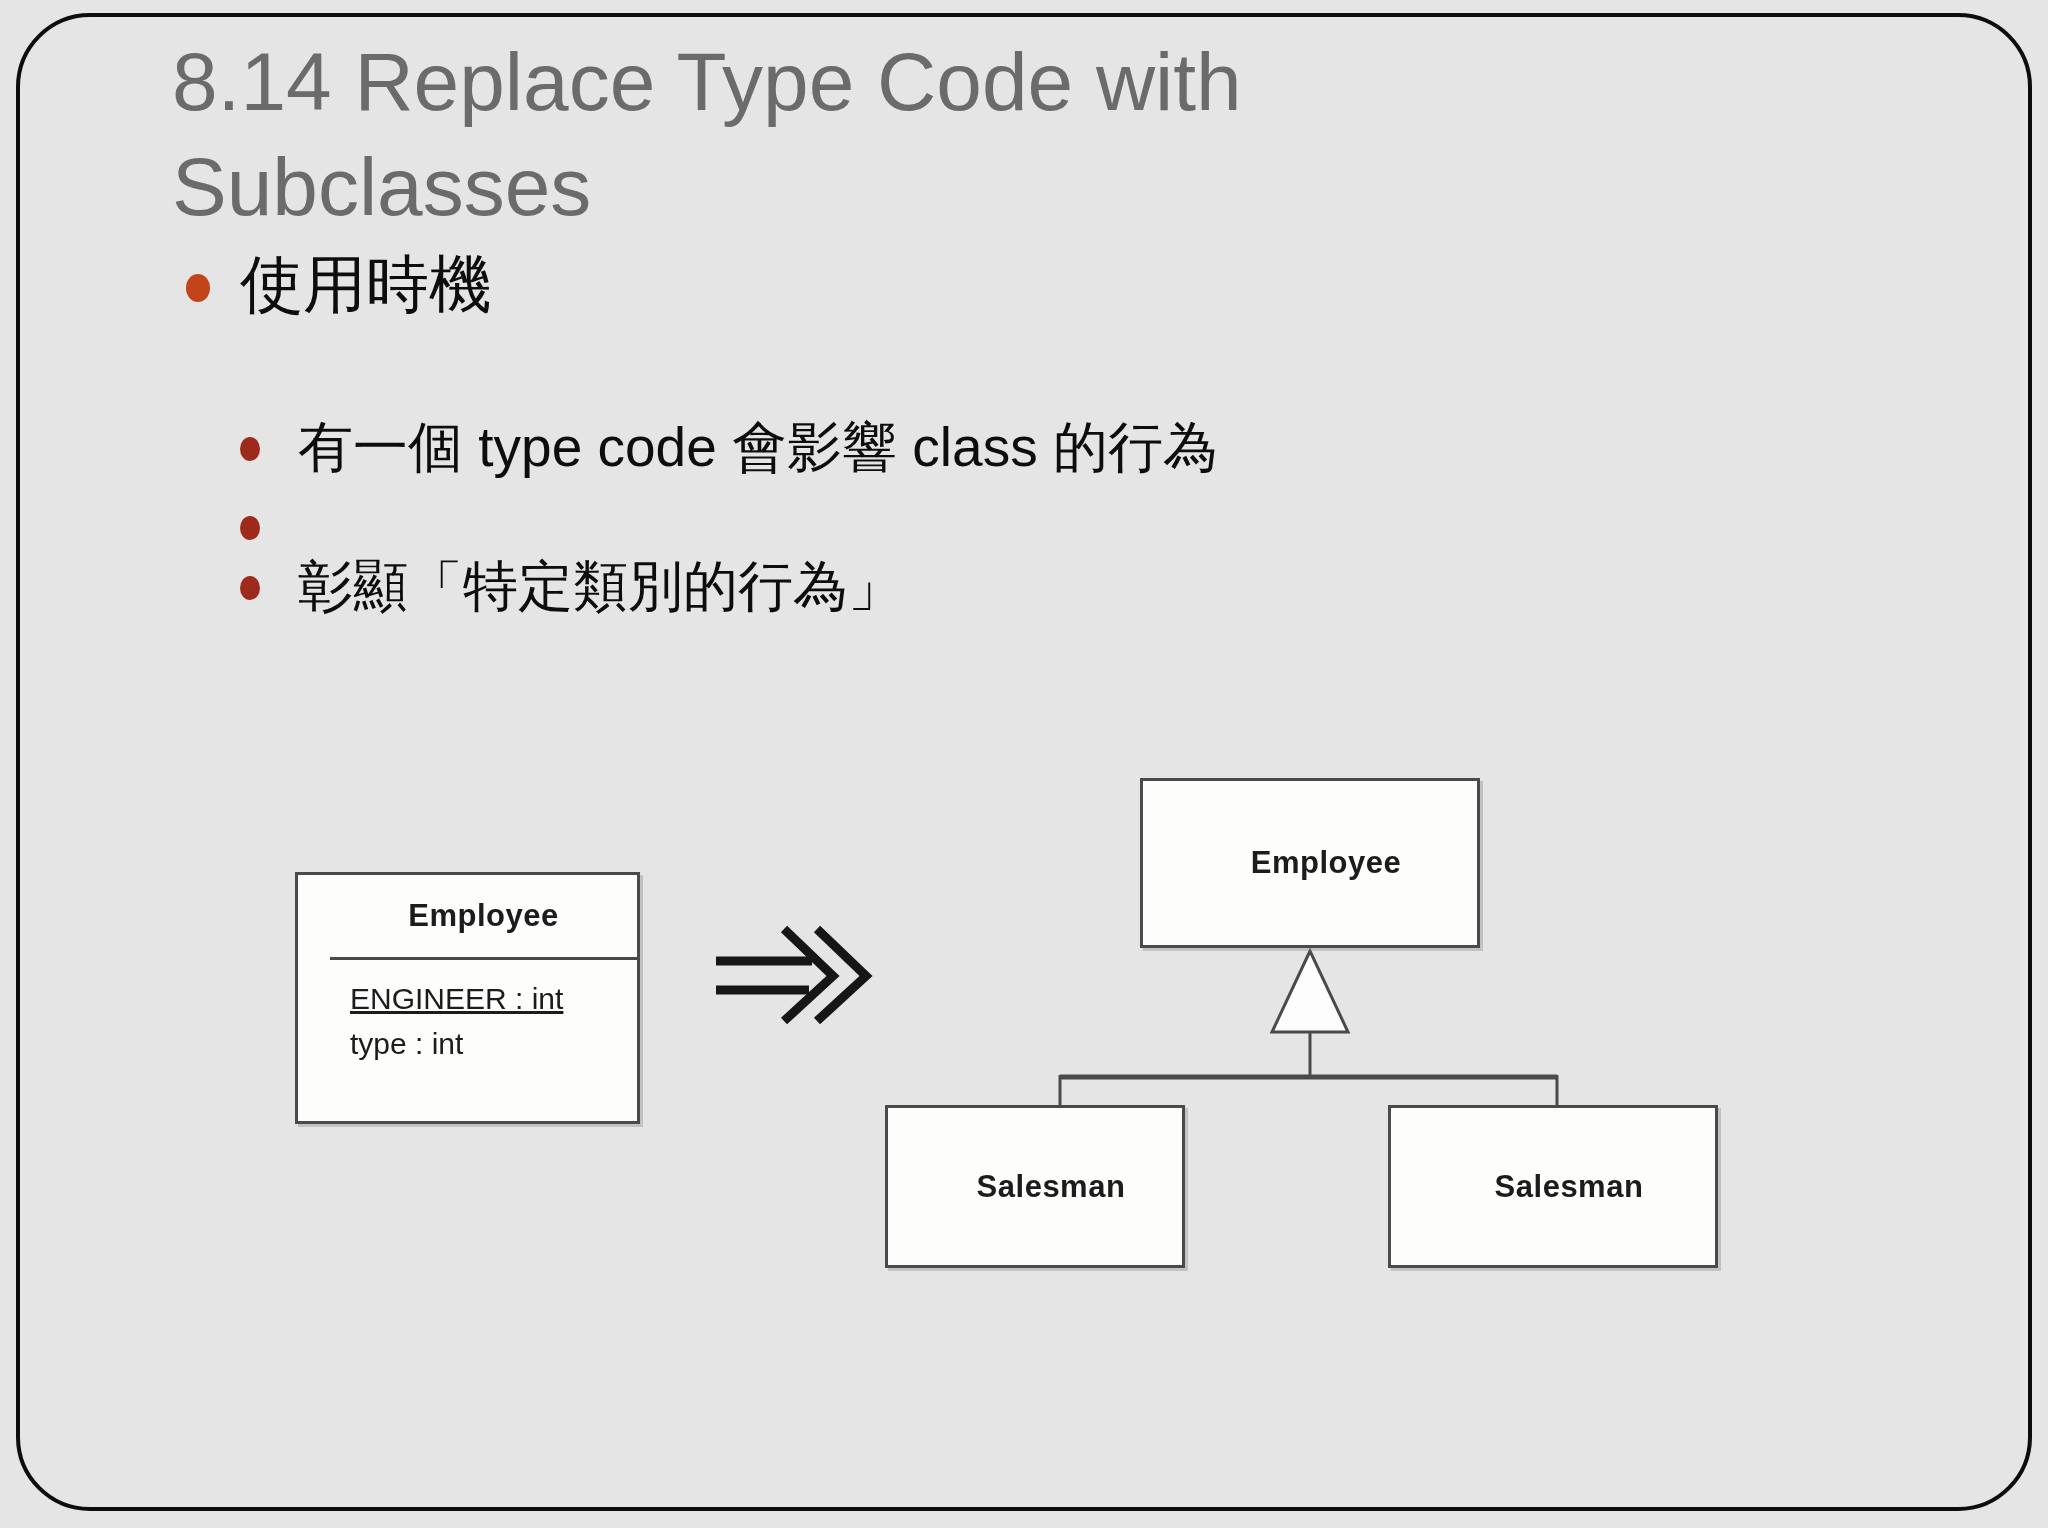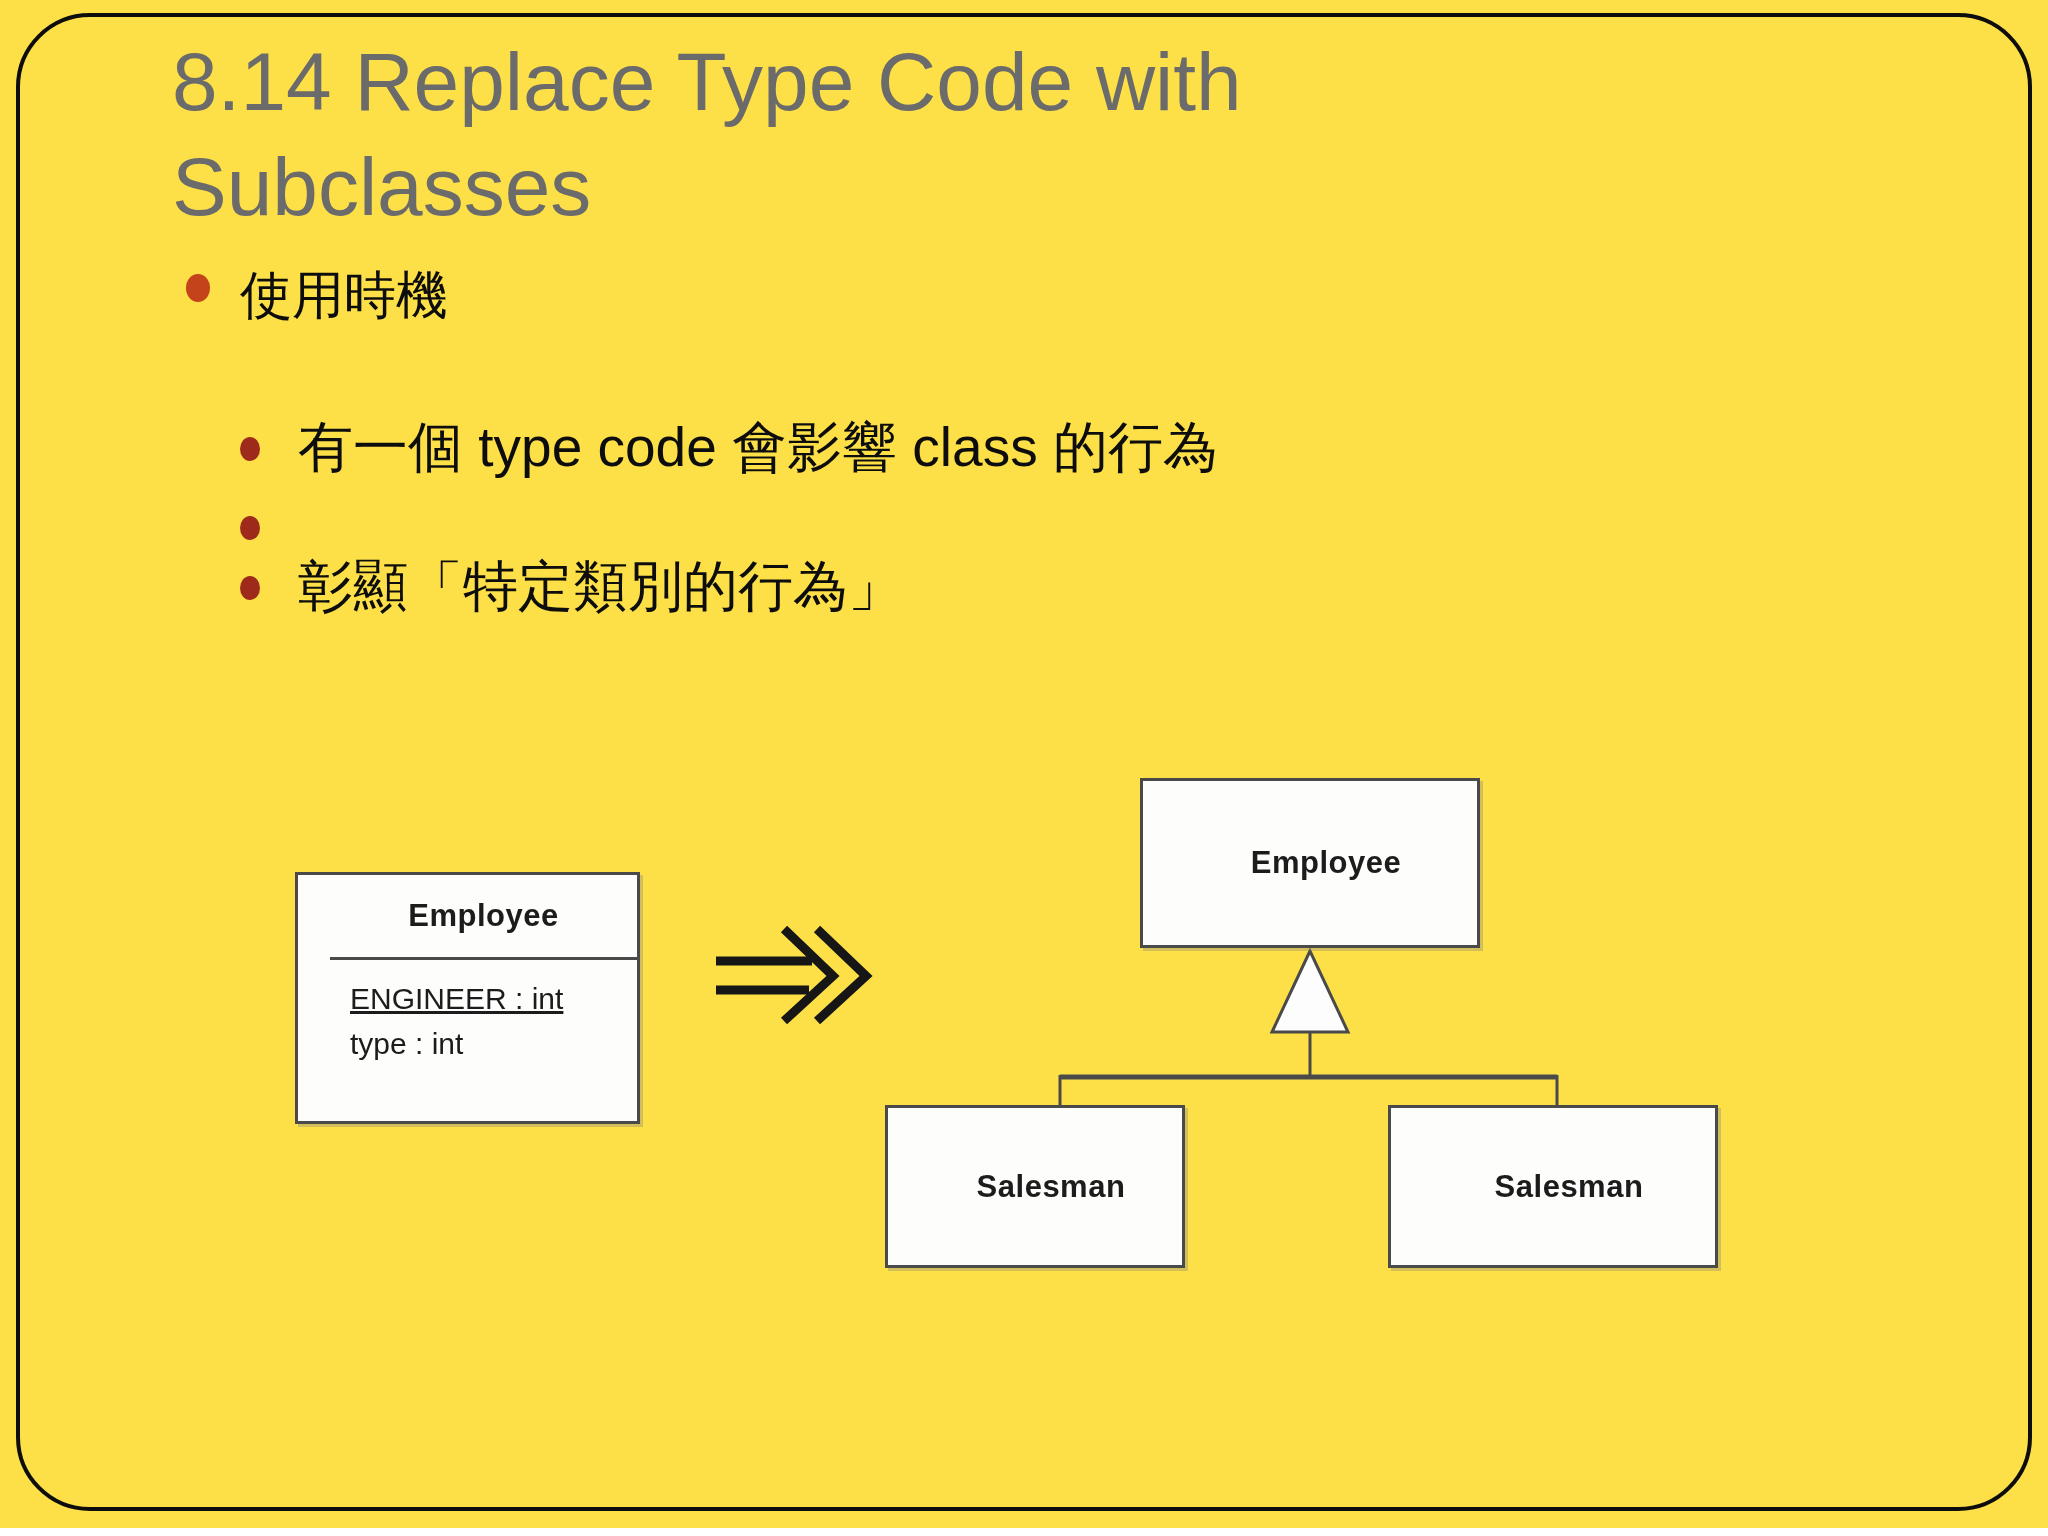--- a/index.html
+++ b/index.html
@@ -5,21 +5,21 @@
   html, body {
     margin: 0;
     padding: 0;
     background: #ffffff;
     font-family: "Liberation Sans", "DejaVu Sans", sans-serif;
   }
   .slide {
     position: relative;
     width: 2048px;
     height: 1528px;
-    background: #fde047;
+    background: #e5e5e5;
     overflow: hidden;
   }
   .frame {
     position: absolute;
     left: 16px;
     top: 13px;
     width: 2016px;
     height: 1498px;
     border: 4px solid var(--c-frame_border, #0d0d0d);
     border-radius: 74px;
@@ -49,24 +49,23 @@
   .dot-l1 {
     width: 24px;
     height: 28px;
     border-radius: 50%;
     background: var(--c-bullet1_dot, #c3431b);
     margin-top: 26px;
     margin-right: 30px;
     flex: 0 0 auto;
   }
   .bullet-l1 .btext {
-    font-size: 52px;
+    font-size: 63px;
     line-height: 1.15;
     color: var(--c-text, #0d0d0d);
-    margin-top: 18px;
   }
   .bullets-l2 {
     position: absolute;
     left: 240px;
     top: 415px;
     width: 1720px;
   }
   .bullet-l2 {
     display: flex;
     align-items: flex-start;

